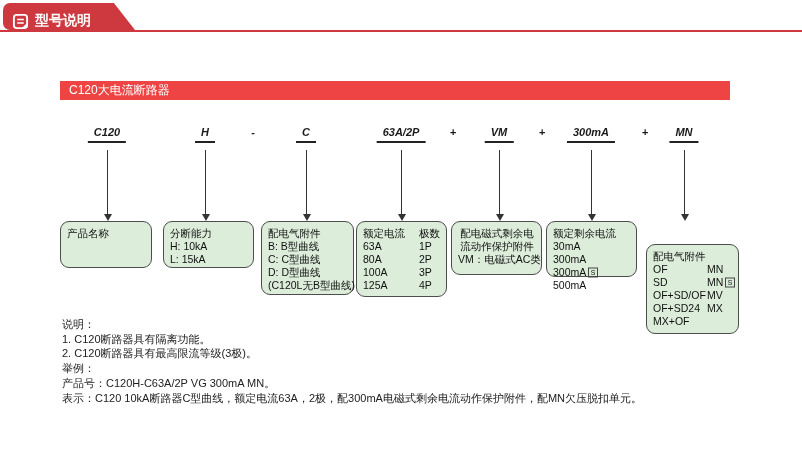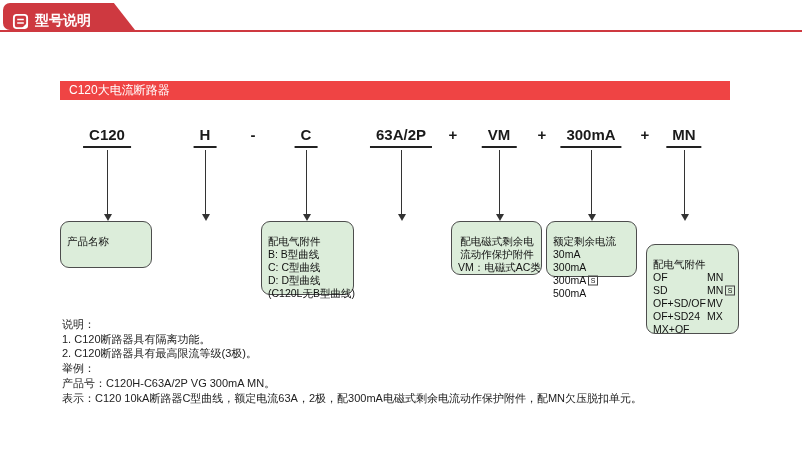--- a/index.html
+++ b/index.html
@@ -13,34 +13,34 @@
          color:#fff; font-weight:bold; font-size:14px; }
   .red-line { position:absolute; left:0; top:30px; width:802px; height:2px; background:#ce3940; }
   .doc-icon { flex:0 0 auto; }
 
   
   .green-bar { position:absolute; left:60px; top:81px; width:670px; height:19px;
                background:#ef4444; color:#ffffff; font-size:12px; line-height:19px; padding-left:9px; }
 
   
   .code-part { position:absolute; top:126px; transform:translateX(-50%);
-               font-size:15px; font-weight:bold; color:#1a1a1a; white-space:nowrap; }
+               font-size:11px; font-weight:bold; color:#1a1a1a; white-space:nowrap;font-style:italic; }
   .code-part.u { padding:0 6px 3px; border-bottom:2px solid #222; }
   .cp0{left:107px}.cp1{left:205px}.cp2{left:253px}.cp3{left:306px}.cp4{left:401px}
   .cp5{left:453px}.cp6{left:499px}.cp7{left:542px}.cp8{left:591px}.cp9{left:645px}.cp10{left:684px}
 
   
   .arrow { position:absolute; top:150px; height:64px; width:1px; background:#333; }
   .arrow::after { content:""; position:absolute; top:64px; left:-3.5px;
                   border:4px solid transparent; border-top:7px solid #333; border-bottom:0; }
   .a0{left:107px}.a1{left:205px}.a2{left:306px}.a3{left:401px}.a4{left:499px}.a5{left:591px}.a6{left:684px}
 
   
   .box { position:absolute; top:221px; background:#dcedda; border:1px solid #4d4d4d;
-         border-radius:9px; padding:13px 5px 4px 6px; font-size:10.5px; line-height:13px;
+         border-radius:9px; padding:5px 5px 4px 6px; font-size:10.5px; line-height:13px;
          color:#111; }
   .box div { white-space:nowrap; }
   .b1{left:60px;  width:92px; height:47px;}
   .b2{left:163px; width:91px; height:47px;}
   .b3{left:261px; width:93px; height:74px;}
   .b4{left:356px; width:91px; height:76px;}
   .b5{left:451px; width:91px; height:54px;text-align:center;}
   .b6{left:546px; width:91px; height:56px;}
   .b7{left:646px; width:93px; height:90px;margin-top:23px;}
   .cols { display:flex; }
@@ -92,29 +92,56 @@
   <div class="arrow a2"></div>
   <div class="arrow a3"></div>
   <div class="arrow a4"></div>
   <div class="arrow a5"></div>
   <div class="arrow a6"></div>
 
   <div class="box b1">
     <div>产品名称</div>
   </div>
 
+  <div class="box b2">
+    <div>分断能力</div>
+    <div>H: 10kA</div>
+    <div>L: 15kA</div>
+  </div>
 
   <div class="box b3">
     <div>配电气附件</div>
     <div>B: B型曲线</div>
     <div>C: C型曲线</div>
     <div>D: D型曲线</div>
     <div>(C120L无B型曲线)</div>
   </div>
 
+  <div class="box b4">
+    <div class="cols">
+      <span class="c1">额定电流</span>
+      <span>极数</span>
+    </div>
+    <div class="cols">
+      <span class="c1">63A</span>
+      <span>1P</span>
+    </div>
+    <div class="cols">
+      <span class="c1">80A</span>
+      <span>2P</span>
+    </div>
+    <div class="cols">
+      <span class="c1">100A</span>
+      <span>3P</span>
+    </div>
+    <div class="cols">
+      <span class="c1">125A</span>
+      <span>4P</span>
+    </div>
+  </div>
 
   <div class="box b5">
     <div>配电磁式剩余电</div>
     <div>流动作保护附件</div>
     <div>VM：电磁式AC类</div>
   </div>
 
   <div class="box b6">
     <div>额定剩余电流</div>
     <div>

